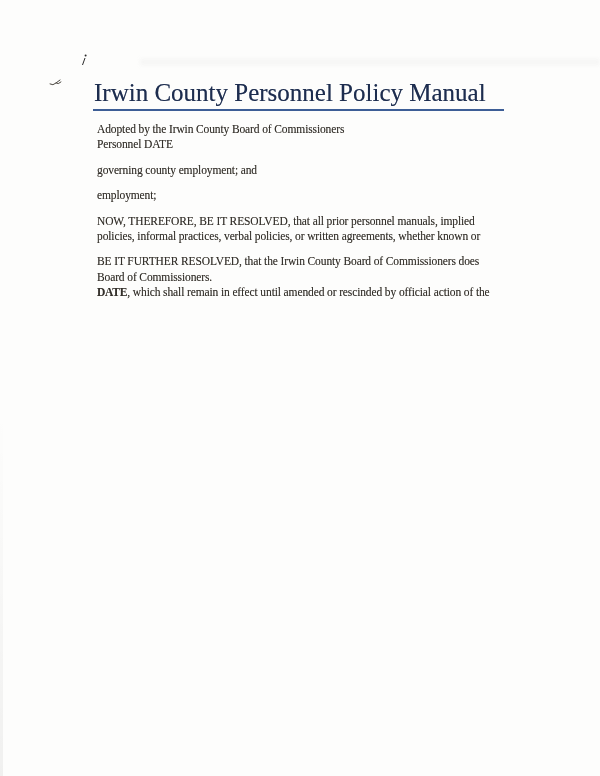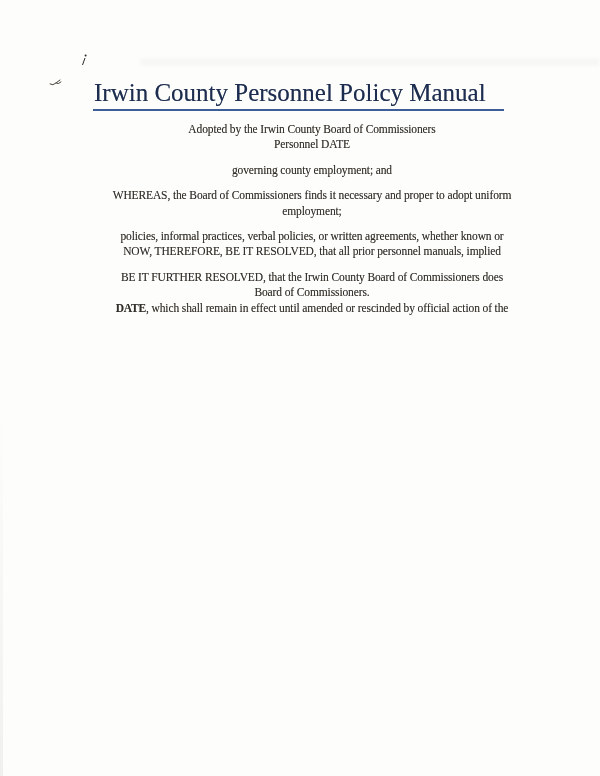--- a/index.html
+++ b/index.html
@@ -73,21 +73,20 @@
     top: 122px;
     width: 430px;
     font-size: 11.5px;
     letter-spacing: -0.12px;
     line-height: 15.4px;
     color: #33302b;
     text-shadow: 0 0 0.35px rgba(60,52,40,0.45);
   }
   .paragraph {
     margin: 0 0 10px 0;
-    text-align: center;
   }
   .line {
     white-space: nowrap;
   }
   .line b {
     letter-spacing: -0.2px;
   }
 </style>
 </head>
 <body>
@@ -111,26 +110,25 @@
 
   <div class="content" id="content">
       <div class="paragraph">
         <div class="line"><span>Adopted by the Irwin County Board of Commissioners</span></div>
         <div class="line"><span>Personnel DATE</span></div>
       </div>
       <div class="paragraph">
         <div class="line"><span>governing county employment; and</span></div>
       </div>
       <div class="paragraph">
-        <div class="line"><span>WHEREAS, the Board of Commissioners finds it necessary and proper to adopt uniform</span></div>
         <div class="line"><span>employment;</span></div>
       </div>
       <div class="paragraph">
+        <div class="line"><span>NOW, THEREFORE, BE IT RESOLVED, that all prior personnel manuals, implied</span></div>
         <div class="line"><span>policies, informal practices, verbal policies, or written agreements, whether known or</span></div>
-        <div class="line"><span>NOW, THEREFORE, BE IT RESOLVED, that all prior personnel manuals, implied</span></div>
       </div>
       <div class="paragraph">
         <div class="line"><span>BE IT FURTHER RESOLVED, that the Irwin County Board of Commissioners does</span></div>
         <div class="line"><span>Board of Commissioners.</span></div>
         <div class="line"><b>DATE</b><span>, which shall remain in effect until amended or rescinded by official action of the</span></div>
       </div>
     </div>
 
 </div>
 

